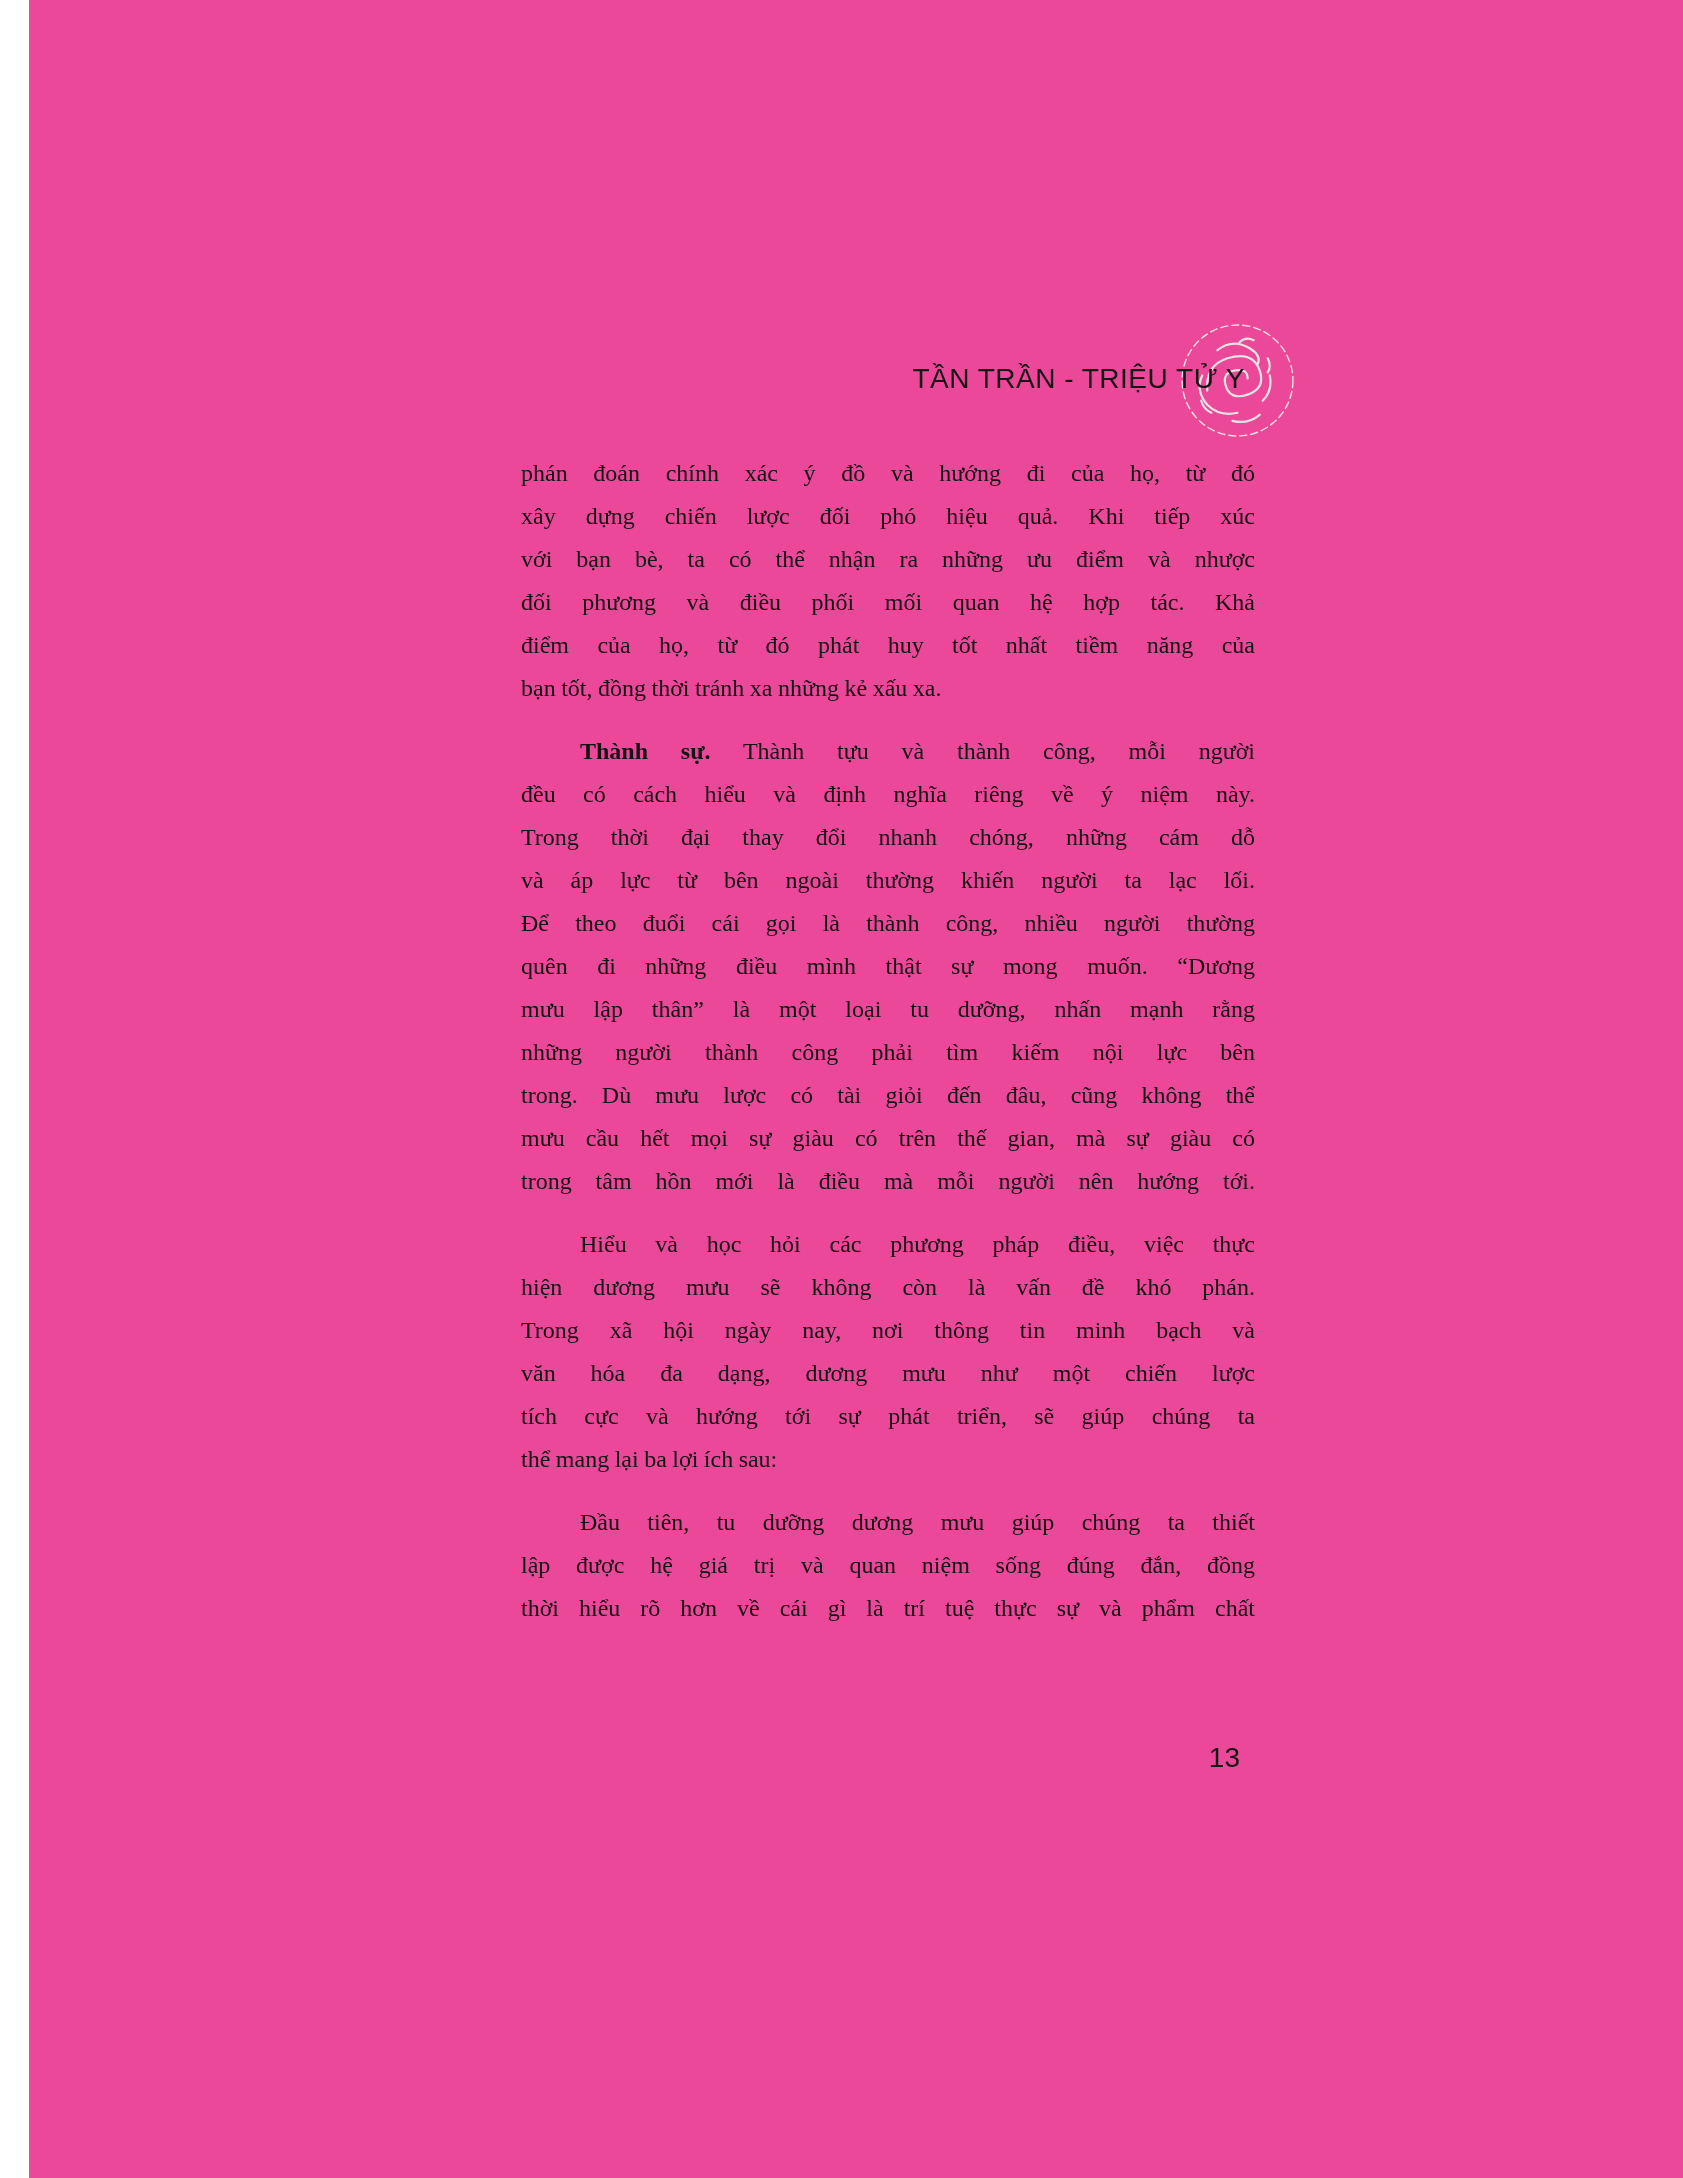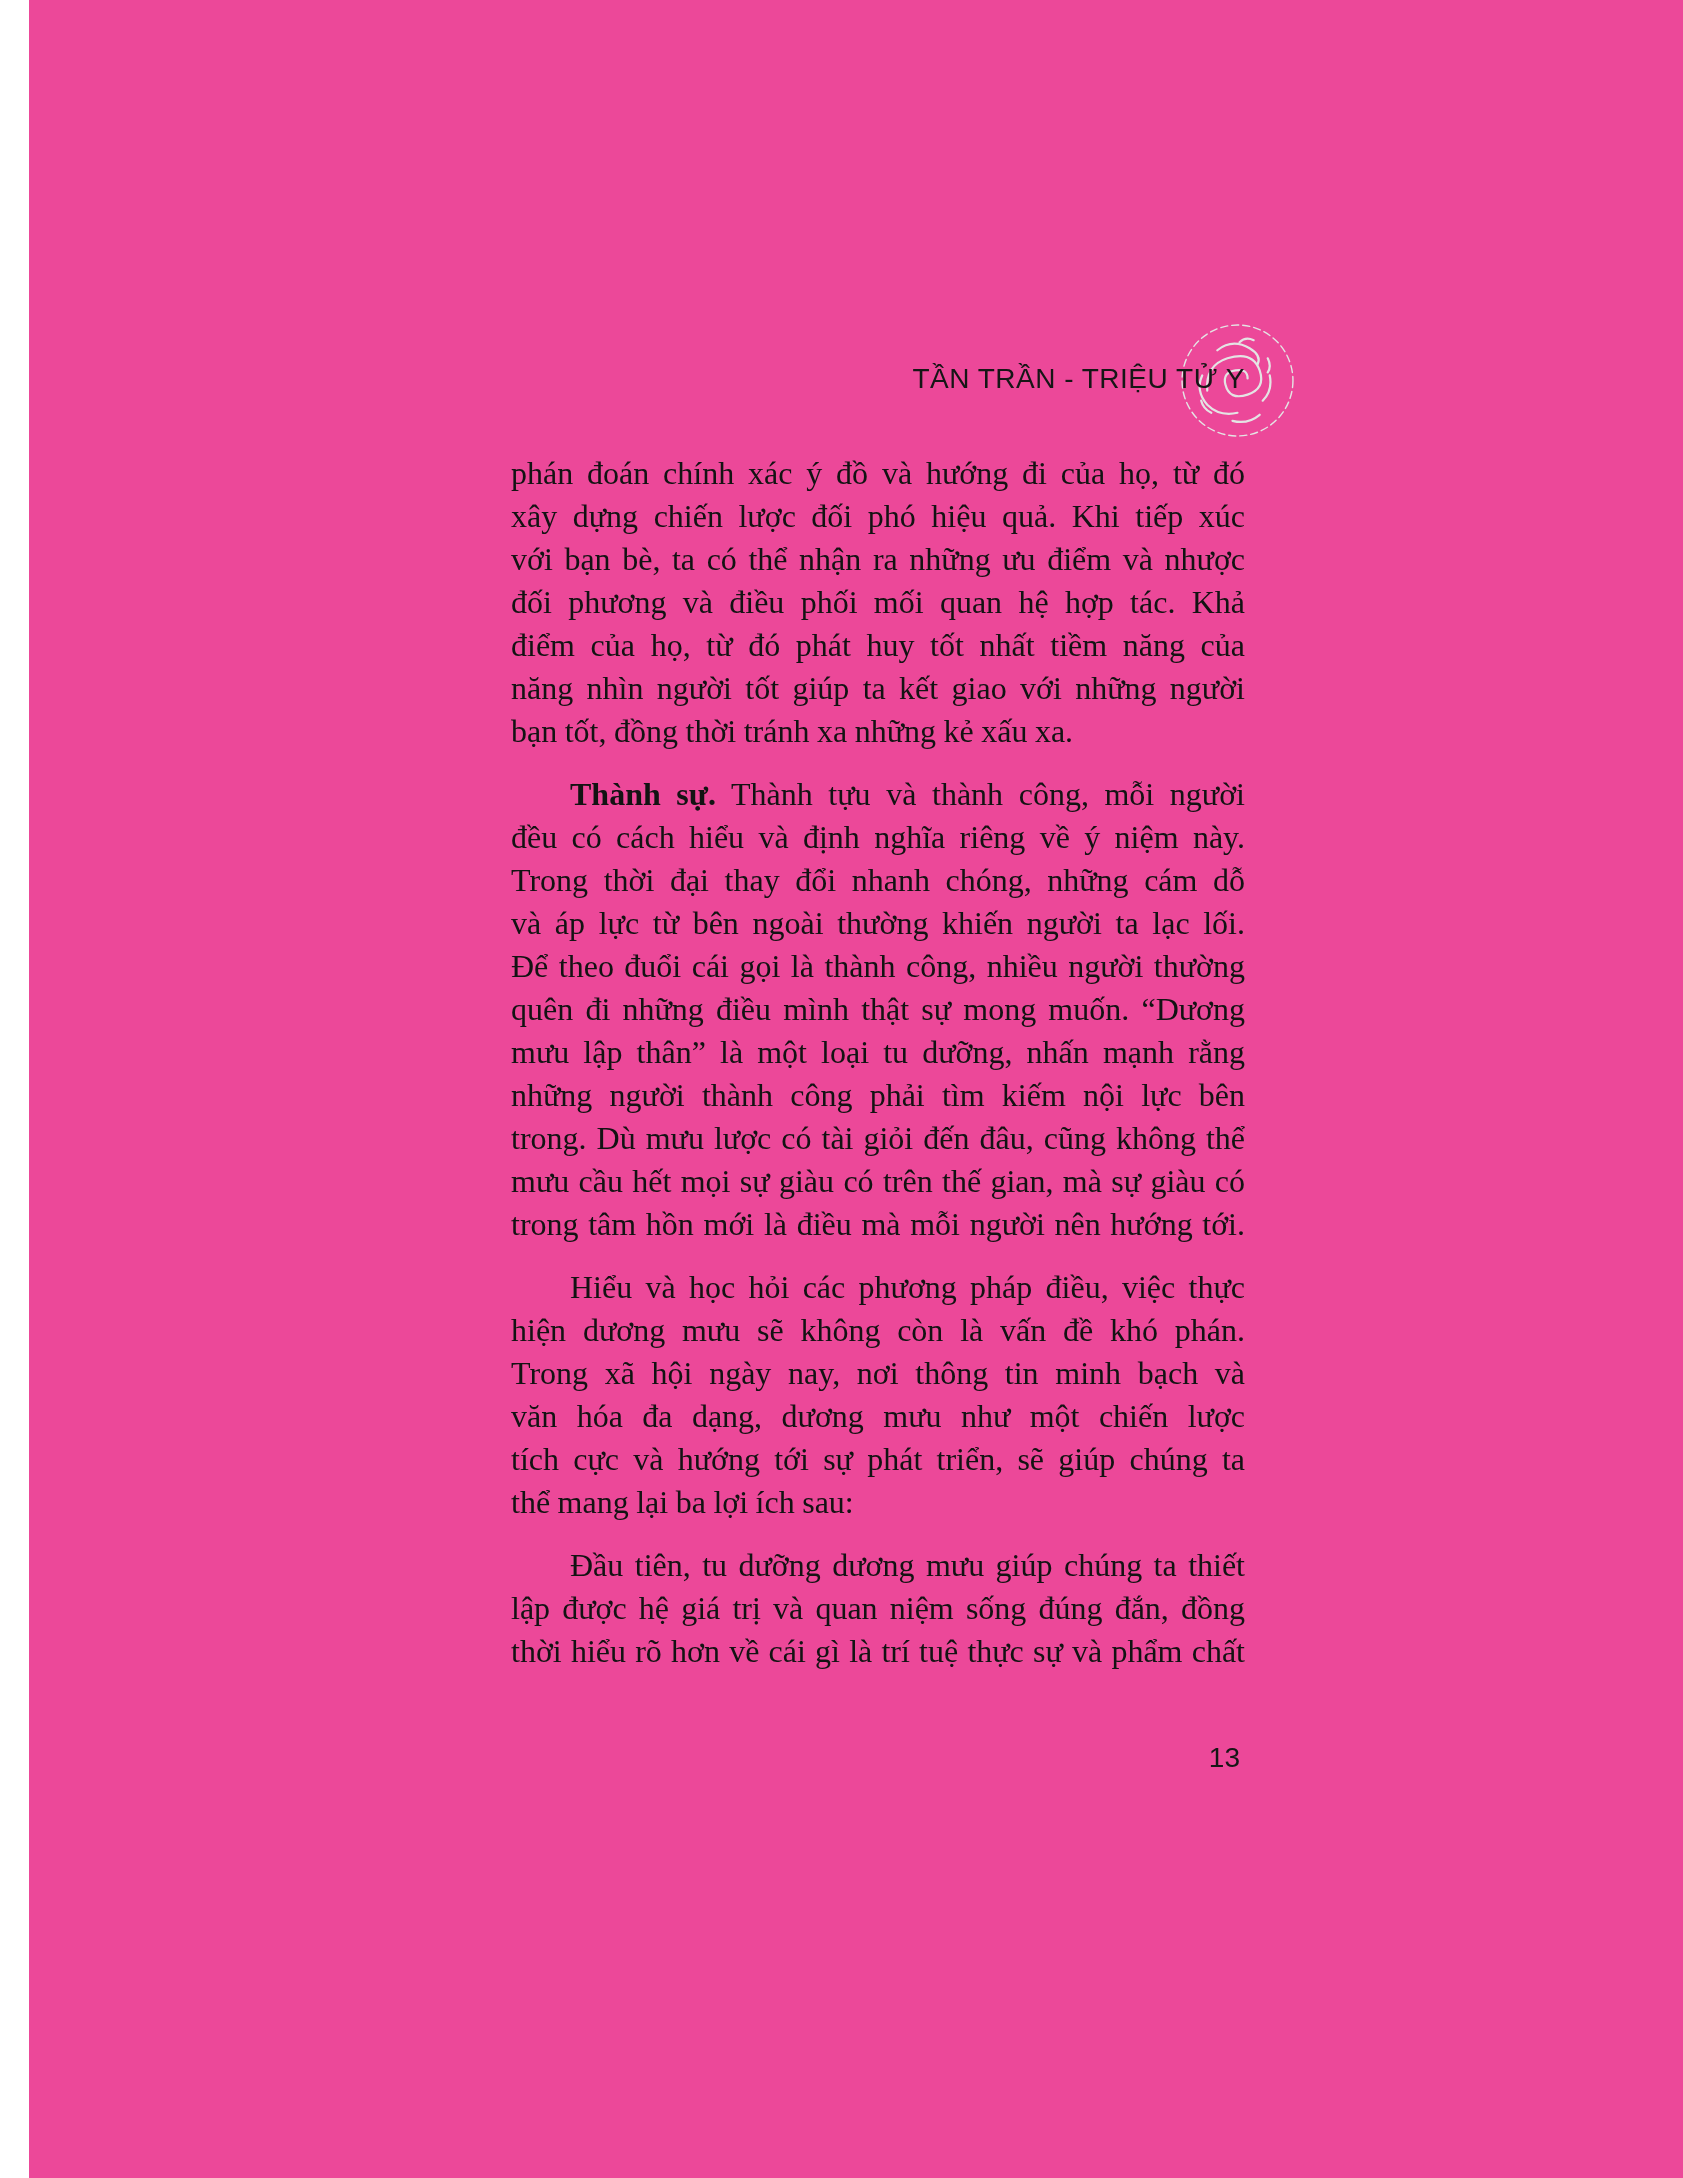--- a/index.html
+++ b/index.html
@@ -31,24 +31,24 @@
     position: absolute;
     left: 1148px;
     top: 320px;
     width: 121px;
     height: 121px;
     z-index: 1;
   }
 
   .body-text {
     position: absolute;
-    left: 482px;
+    left: 492px;
     top: 452px;
     width: 734px;
-    font-size: 32px;
+    font-size: 24px;
     line-height: 43px;
     color: #131313;
     word-spacing: -0.5px;
   }
 
   .para { margin: 0; }
   .para + .para { margin-top: 20px; }
 
   .line {
     text-align: justify;
@@ -90,21 +90,20 @@
 
   <div class="running-head">TẦN TRẦN - TRIỆU TỬ Y</div>
 
   <div class="body-text" style="color: rgb(19, 19, 19);">
       <div class="para">
         <div class="line"><span>phán đoán chính xác ý đồ và hướng đi của họ, từ đó</span></div>
         <div class="line"><span>xây dựng chiến lược đối phó hiệu quả. Khi tiếp xúc</span></div>
         <div class="line"><span>với bạn bè, ta có thể nhận ra những ưu điểm và nhược</span></div>
         <div class="line"><span>đối phương và điều phối mối quan hệ hợp tác. Khả</span></div>
         <div class="line"><span>điểm của họ, từ đó phát huy tốt nhất tiềm năng của</span></div>
-        <div class="line"><span>năng nhìn người tốt giúp ta kết giao với những người</span></div>
         <div class="line no-just"><span>bạn tốt, đồng thời tránh xa những kẻ xấu xa.</span></div>
       </div>
       <div class="para">
         <div class="line indent"><b>Thành sự.</b><span> Thành tựu và thành công, mỗi người</span></div>
         <div class="line"><span>đều có cách hiểu và định nghĩa riêng về ý niệm này.</span></div>
         <div class="line"><span>Trong thời đại thay đổi nhanh chóng, những cám dỗ</span></div>
         <div class="line"><span>và áp lực từ bên ngoài thường khiến người ta lạc lối.</span></div>
         <div class="line"><span>Để theo đuổi cái gọi là thành công, nhiều người thường</span></div>
         <div class="line"><span>quên đi những điều mình thật sự mong muốn. “Dương</span></div>
         <div class="line"><span>mưu lập thân” là một loại tu dưỡng, nhấn mạnh rằng</span></div>

